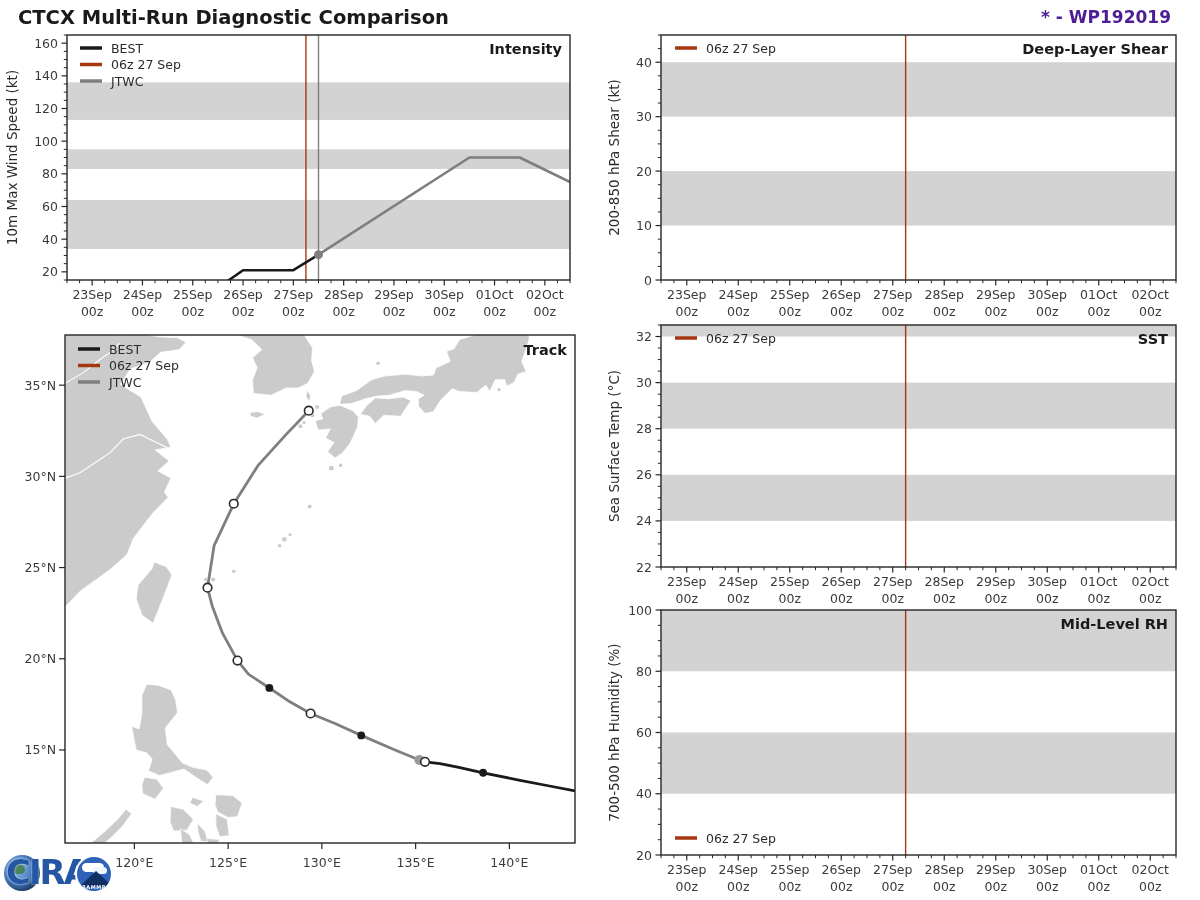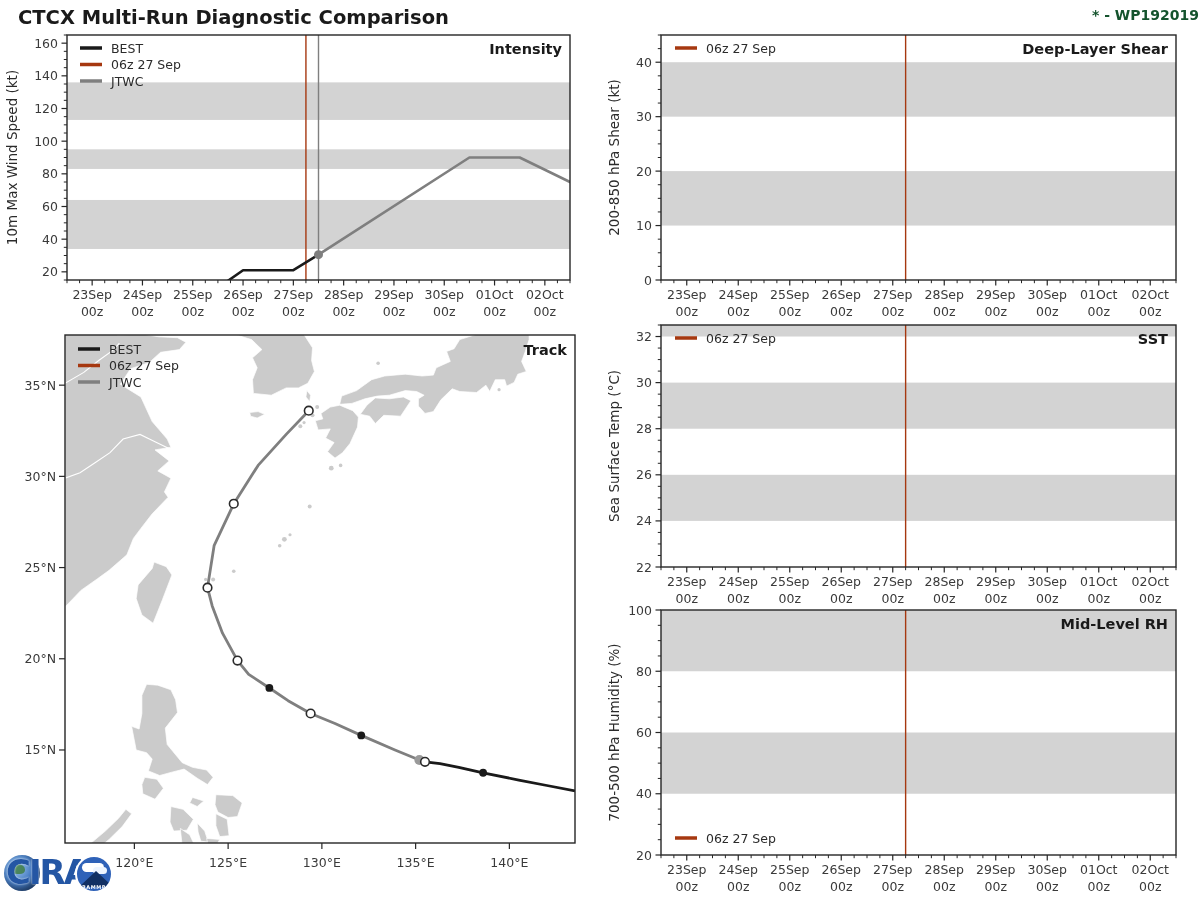--- a/index.html
+++ b/index.html
@@ -1,19 +1,19 @@
 <!DOCTYPE html>
 <html><head>
 <meta charset="utf-8">
 <style>
   html,body{margin:0;padding:0;background:#ffffff;}
   .page{position:relative;width:1200px;height:900px;background:#ffffff;overflow:hidden;
         font-family:"DejaVu Sans","Liberation Sans",sans-serif;padding-left:15px;}
   .fig-title{position:absolute;left:18px;top:6px;font-size:19.5px;font-weight:bold;color:#1a1a1a;}
-  .storm-id{position:absolute;right:16px;top:7px;font-size:14px;font-weight:bold;color:#14532d;}
+  .storm-id{position:absolute;right:44px;top:7px;font-size:17px;font-weight:bold;color:#4c1d95;}
   svg{position:absolute;left:0;top:0;}
   .logo{position:absolute;left:4px;top:846px;width:110px;height:52px;}
   .globe{position:absolute;left:0px;top:9px;width:36px;height:36px;border-radius:50%;
          background:radial-gradient(circle at 35% 35%, #9fc7ee 0%, #4a7fc4 45%, #16396f 100%);
          box-shadow:inset -3px -3px 6px rgba(0,0,0,.35);}
   .globe::after{content:"";position:absolute;left:7px;top:9px;width:14px;height:10px;border-radius:50% 60% 40% 50%;
          background:#3f7d46;opacity:.85;}
   .cira-text{position:absolute;left:2px;top:6px;font-size:34px;font-weight:900;color:#2456a4;
          letter-spacing:-2px;text-shadow:0 0 2px #ffffff;}
   .badge{position:absolute;left:71px;top:9px;width:38px;height:38px;border-radius:50%;

